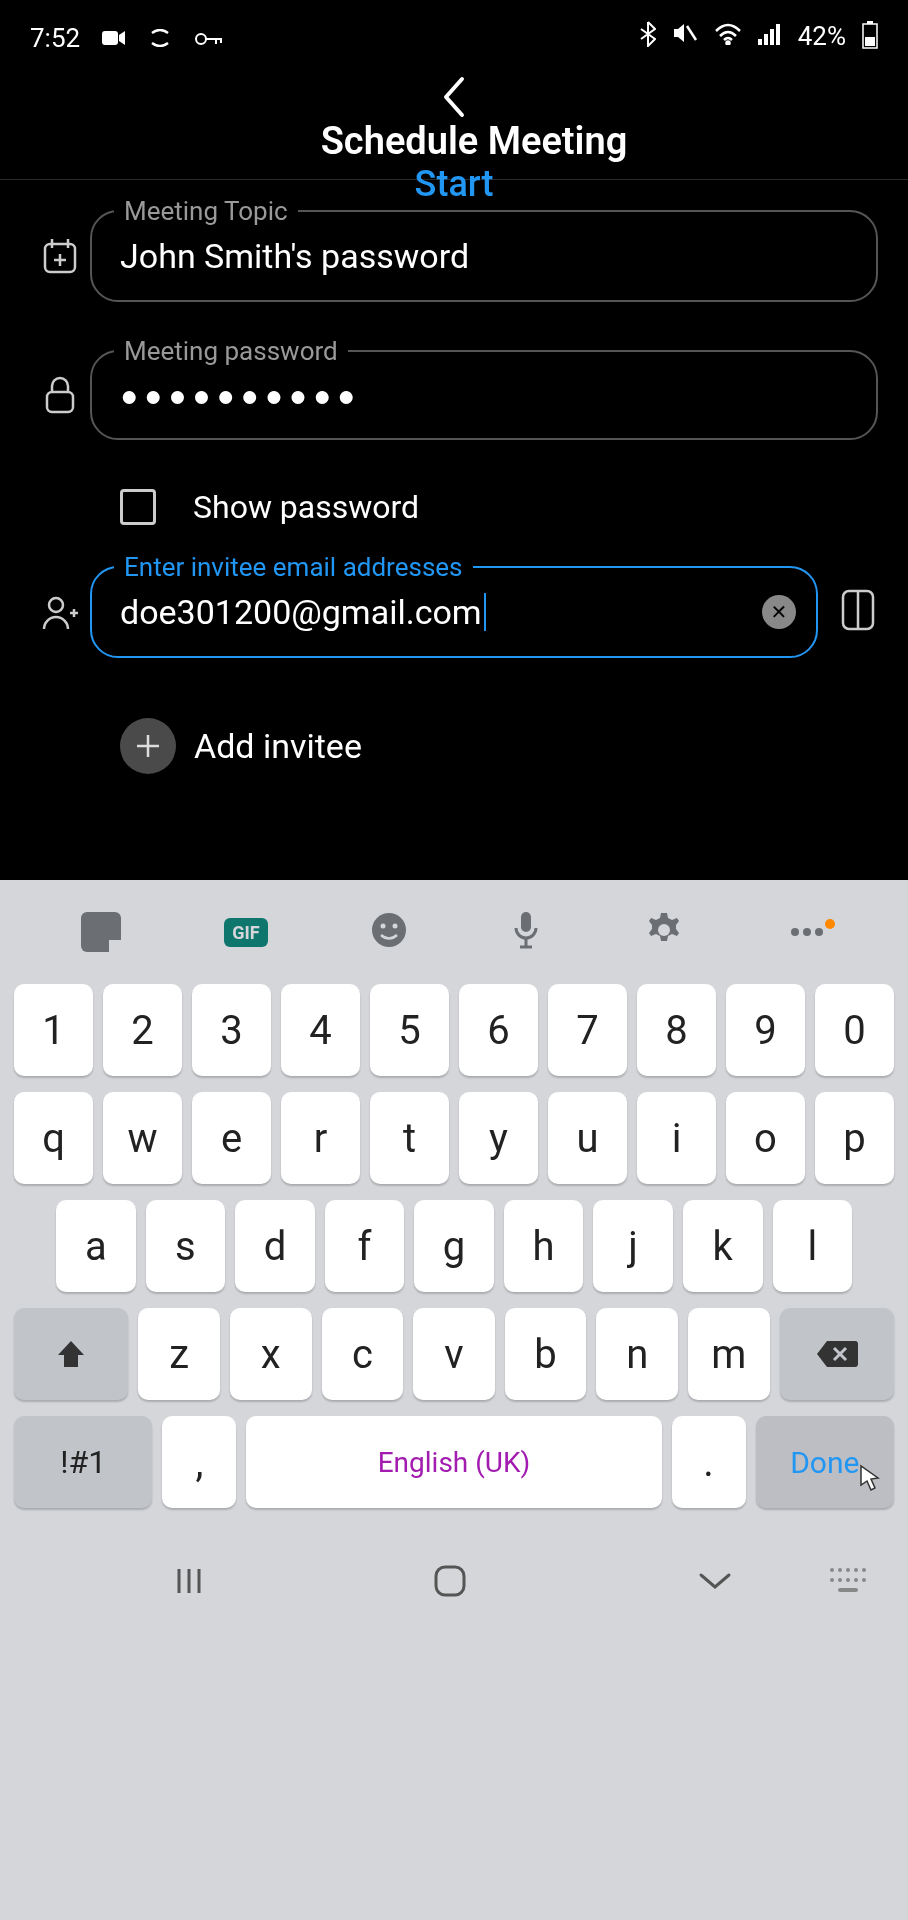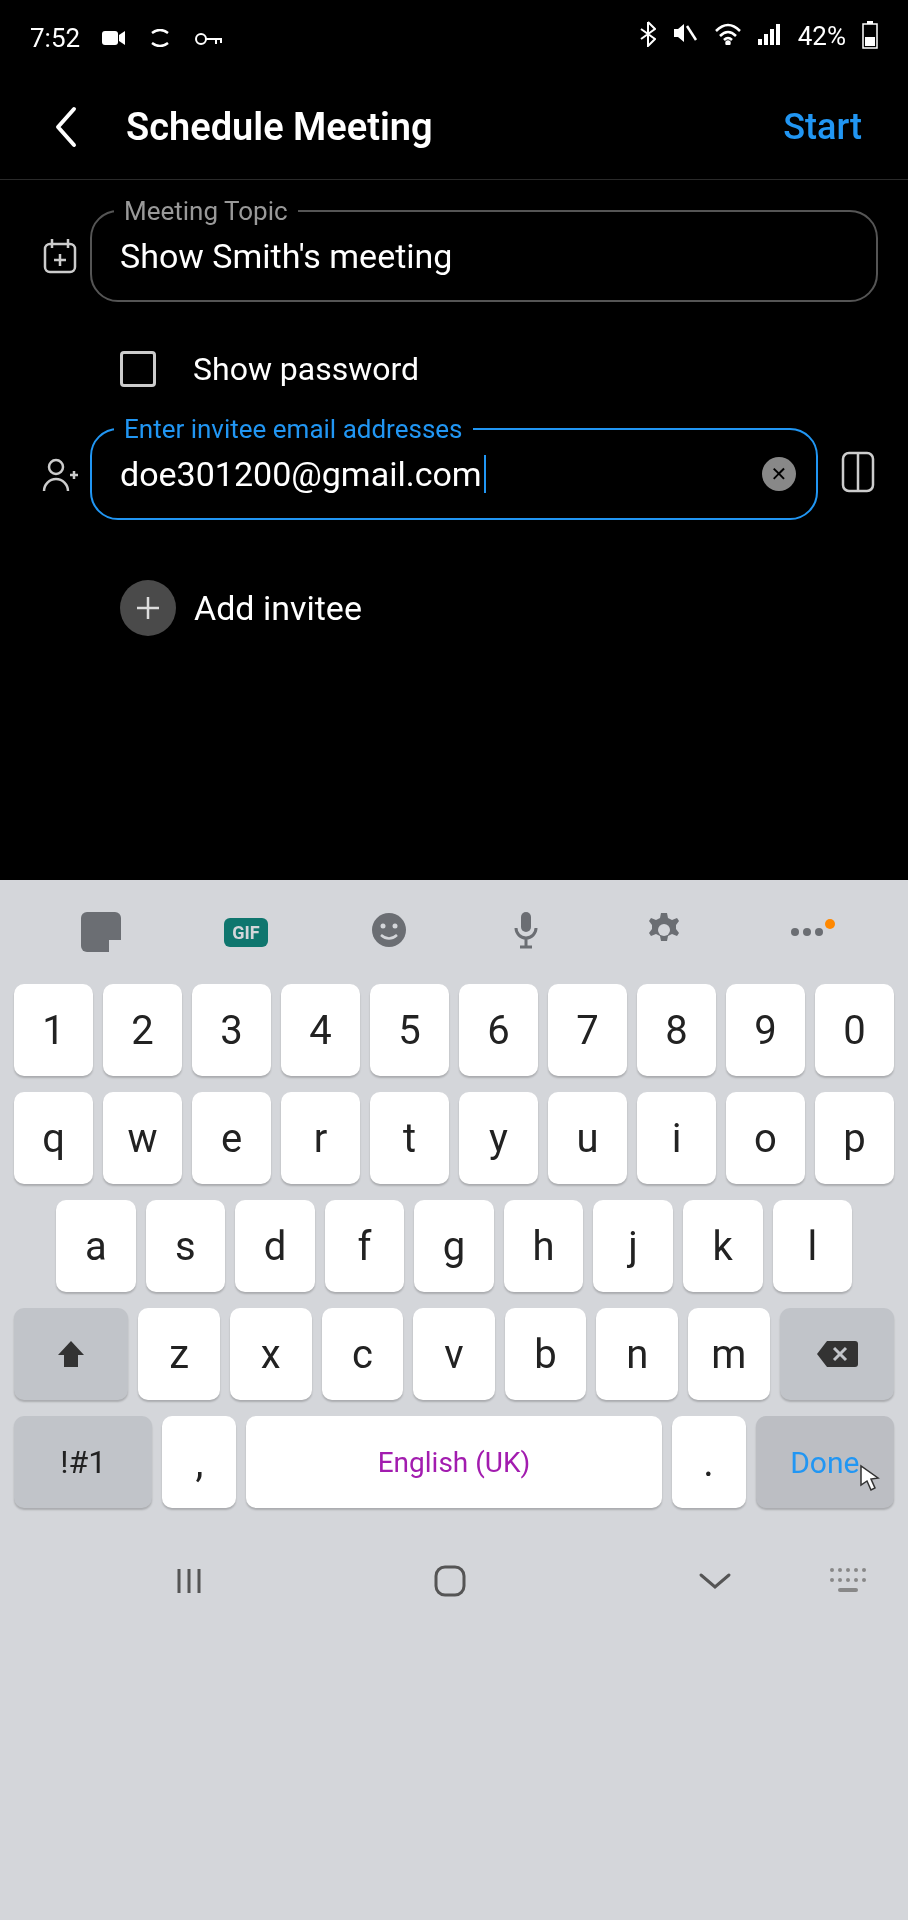--- a/index.html
+++ b/index.html
@@ -19,22 +19,23 @@
       padding: 0 30px;
       color: #fff;
       font-size: 26px;
     }
     .status-left { display: flex; align-items: center; gap: 22px; }
     .status-right { display: flex; align-items: flex-start; gap: 16px; }
     .header {
       height: 105px;
       display: flex;
       align-items: center;
-      padding: 0 46px;
+      padding: 0 28px;
       border-bottom: 1px solid #2a2a2a;
+      flex-direction: column;
     }
     .back-btn {
       width: 40px;
       display: flex;
       align-items: center;
       justify-content: center;
       cursor: pointer;
     }
     .header-title {
       color: #fff;
@@ -347,25 +348,39 @@
           <rect x="5" y="8" width="30" height="28" rx="5"></rect>
           <line x1="12" y1="3" x2="12" y2="12"></line>
           <line x1="28" y1="3" x2="28" y2="12"></line>
           <line x1="14" y1="24" x2="26" y2="24"></line>
           <line x1="20" y1="18" x2="20" y2="30"></line>
         </svg>
     </div>
     <div class="field-wrap">
       <div class="field-label">Meeting Topic</div>
       <div class="field-input">
-        <span class="field-input-text">Show Smith's meeting</span>
-      </div>
-    </div>
-  </div>
-
+        <span class="field-input-text">John Smith's password</span>
+      </div>
+    </div>
+  </div>
+
+  <div class="field-row">
+    <div class="field-icon">
+      <svg width="36" height="42" viewBox="0 0 36 42" fill="none" stroke="#ccc" stroke-width="2.5">
+          <rect x="5" y="18" width="26" height="20" rx="5"></rect>
+          <path d="M10 18 V12 a8 8 0 0 1 16 0 V18"></path>
+        </svg>
+    </div>
+    <div class="field-wrap">
+      <div class="field-label">Meeting password</div>
+      <div class="field-input">
+        <span class="password-dots">●●●●●●●●●●</span>
+      </div>
+    </div>
+  </div>
 
   <div class="checkbox-row">
     <div class="checkbox"></div>
     <div class="checkbox-label">Show password</div>
   </div>
 
   <div class="field-row" style="margin-bottom:12px;">
     <div class="field-icon">
       <svg width="40" height="38" viewBox="0 0 40 38" fill="none" stroke="#ccc" stroke-width="2.5">
           <circle cx="16" cy="12" r="7"></circle>

